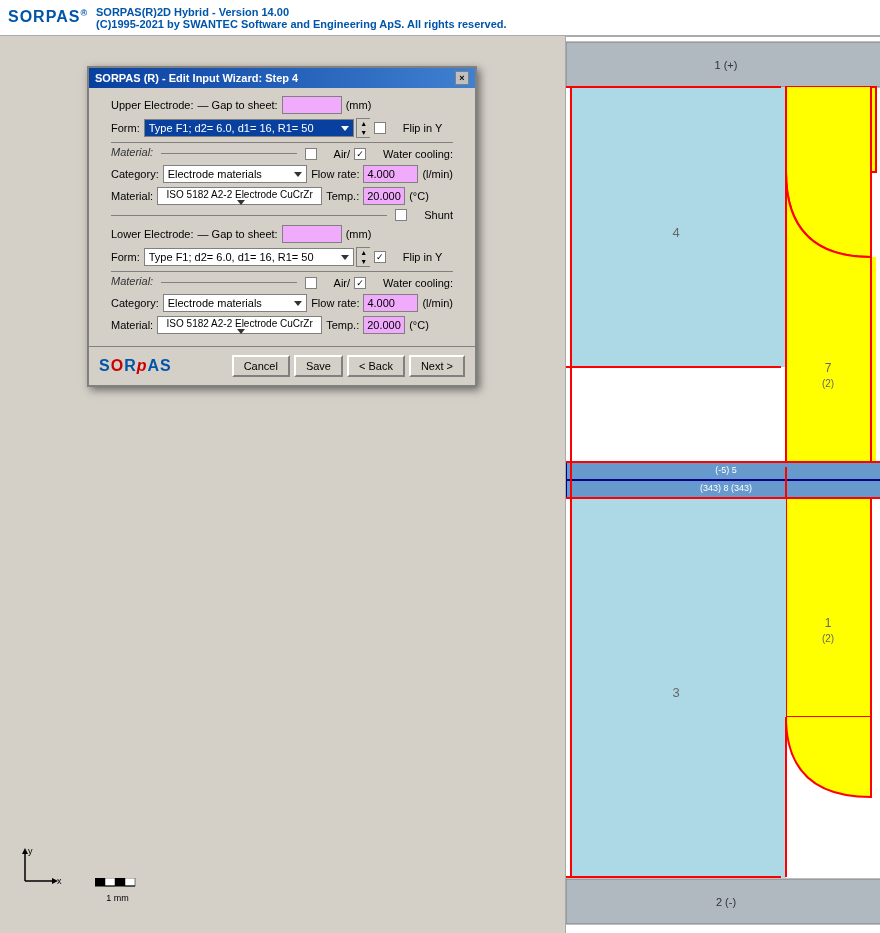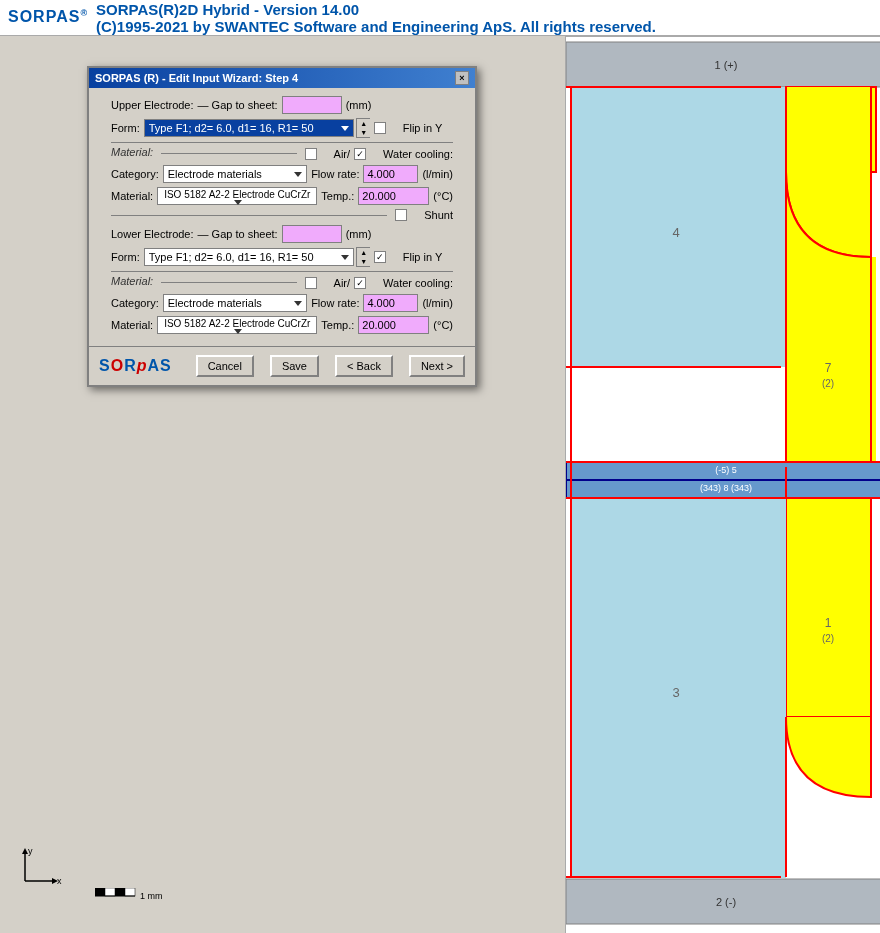--- a/index.html
+++ b/index.html
@@ -28,21 +28,21 @@
       font-size: 16px;
       color: #0055aa;
       letter-spacing: 1px;
     }
     .title-bar .logo .registered {
       font-size: 9px;
       vertical-align: super;
     }
     .title-bar .title-text {
       color: #0055aa;
-      font-size: 15px;
+      font-size: 11px;
       font-weight: bold;
     }
 
     
     .main-area {
       display: flex;
       width: 880px;
       height: 897px;
       background: #d4d0c8;
       position: relative;
@@ -209,42 +209,42 @@
       font-style: italic;
       color: #333;
       margin-bottom: 3px;
     }
 
     .flow-input {
       width: 55px;
     }
 
     .temp-input {
-      width: 71px;
+      width: 42px;
     }
 
     
     .dialog-footer {
       display: flex;
       align-items: center;
       justify-content: space-between;
       padding: 8px 10px;
       border-top: 1px solid #808080;
     }
 
     .footer-logo {
       font-weight: bold;
       font-size: 15px;
       color: #0055aa;
       letter-spacing: 1px;
     }
 
     .footer-buttons {
       display: flex;
-      gap: 16px;
+      gap: 4px;
       align-items: center;
     }
 
     .btn {
       background: #d4d0c8;
       border: 2px solid;
       border-color: #ffffff #808080 #808080 #ffffff;
       padding: 2px 10px;
       font-size: 11px;
       font-family: inherit;
@@ -443,21 +443,21 @@
       <svg width="55" height="45">
         <line x1="10" y1="35" x2="10" y2="5" stroke="black" stroke-width="1.5"></line>
         <polygon points="10,2 7,8 13,8" fill="black"></polygon>
         <line x1="10" y1="35" x2="40" y2="35" stroke="black" stroke-width="1.5"></line>
         <polygon points="43,35 37,32 37,38" fill="black"></polygon>
         <text x="42" y="38" font-size="9" fill="black">x</text>
         <text x="13" y="8" font-size="9" fill="black">y</text>
       </svg>
     </div>
 
-    <div style="position:absolute; bottom:30px; left:95px; display:flex; flex-direction:row; align-items:center;">
+    <div style="position:absolute; bottom:30px; left:95px; display:flex; flex-direction:column; align-items:center;">
       <svg width="45" height="15">
         <rect x="0" y="0" width="10" height="8" fill="black"></rect>
         <rect x="10" y="0" width="10" height="8" fill="white" stroke="black" stroke-width="0.5"></rect>
         <rect x="20" y="0" width="10" height="8" fill="black"></rect>
         <rect x="30" y="0" width="10" height="8" fill="white" stroke="black" stroke-width="0.5"></rect>
         <line x1="0" y1="8" x2="40" y2="8" stroke="black" stroke-width="1"></line>
       </svg>
       <span style="font-size:9px; color:black;">1 mm</span>
     </div>
 

